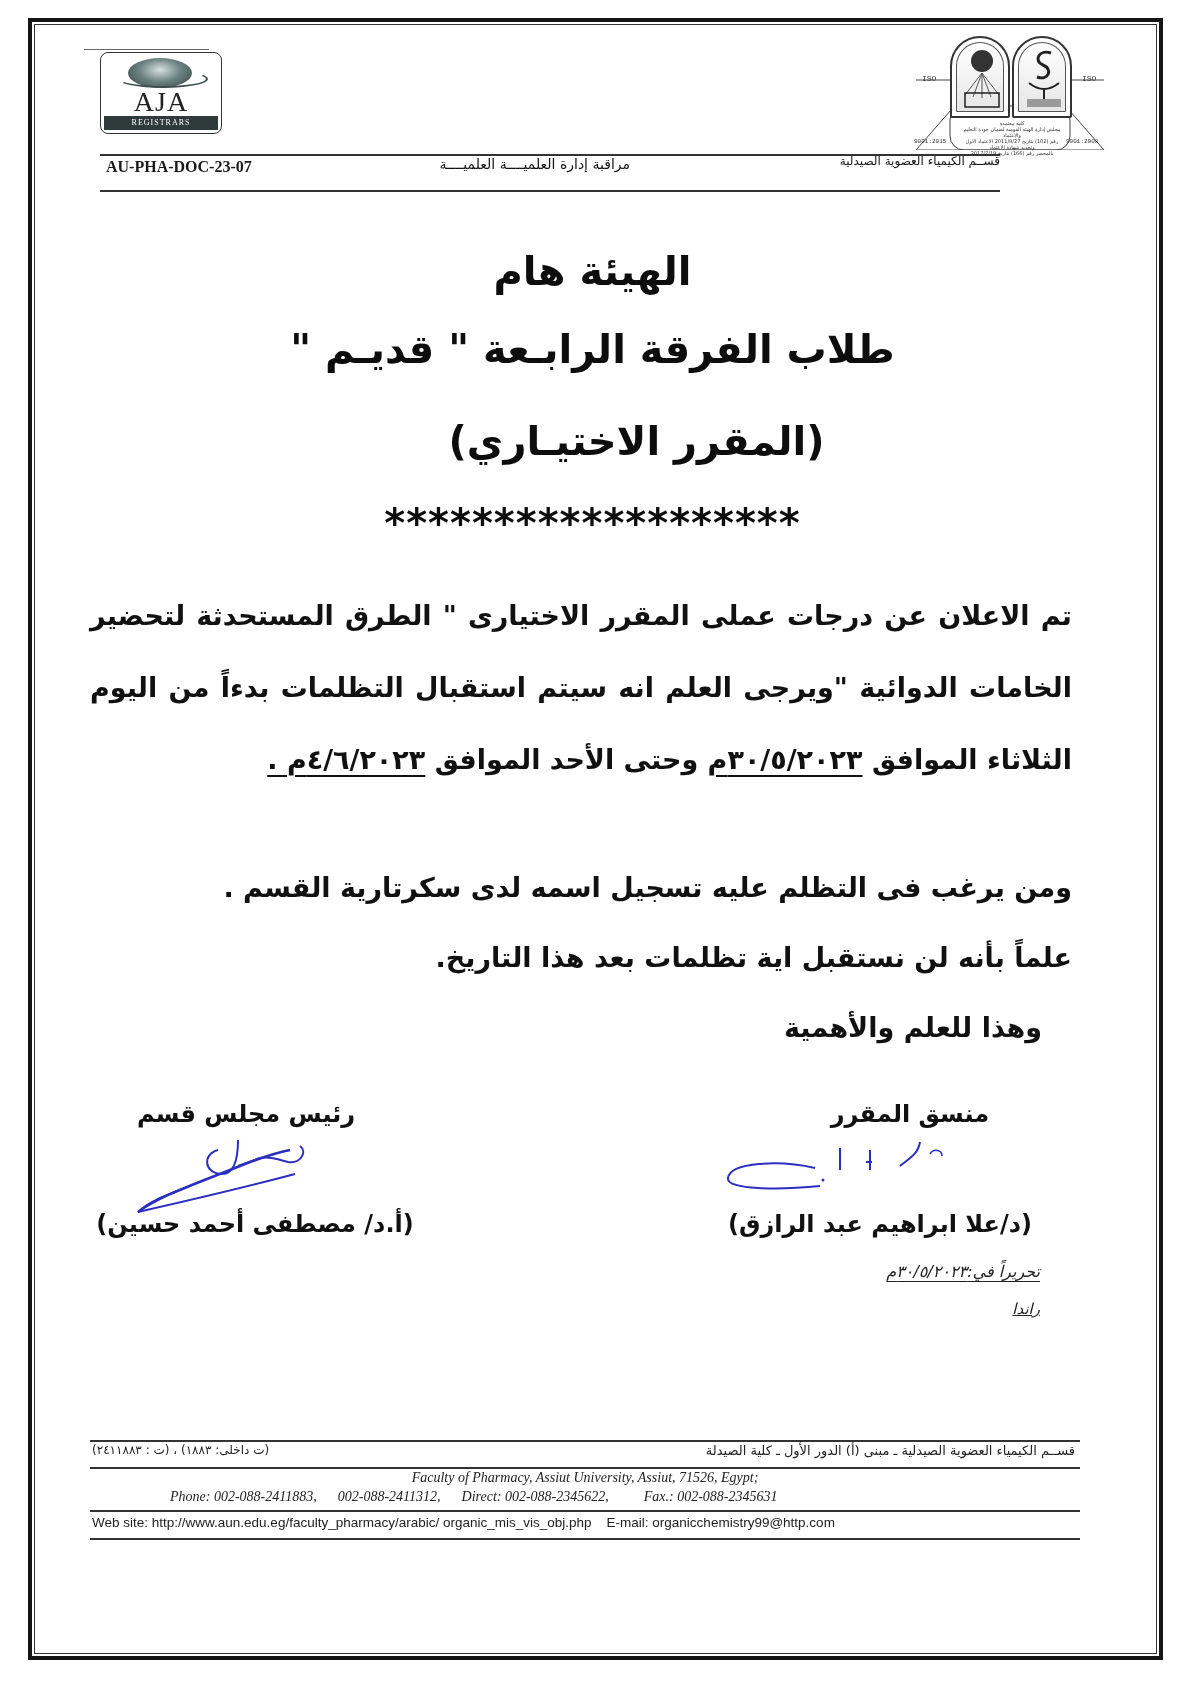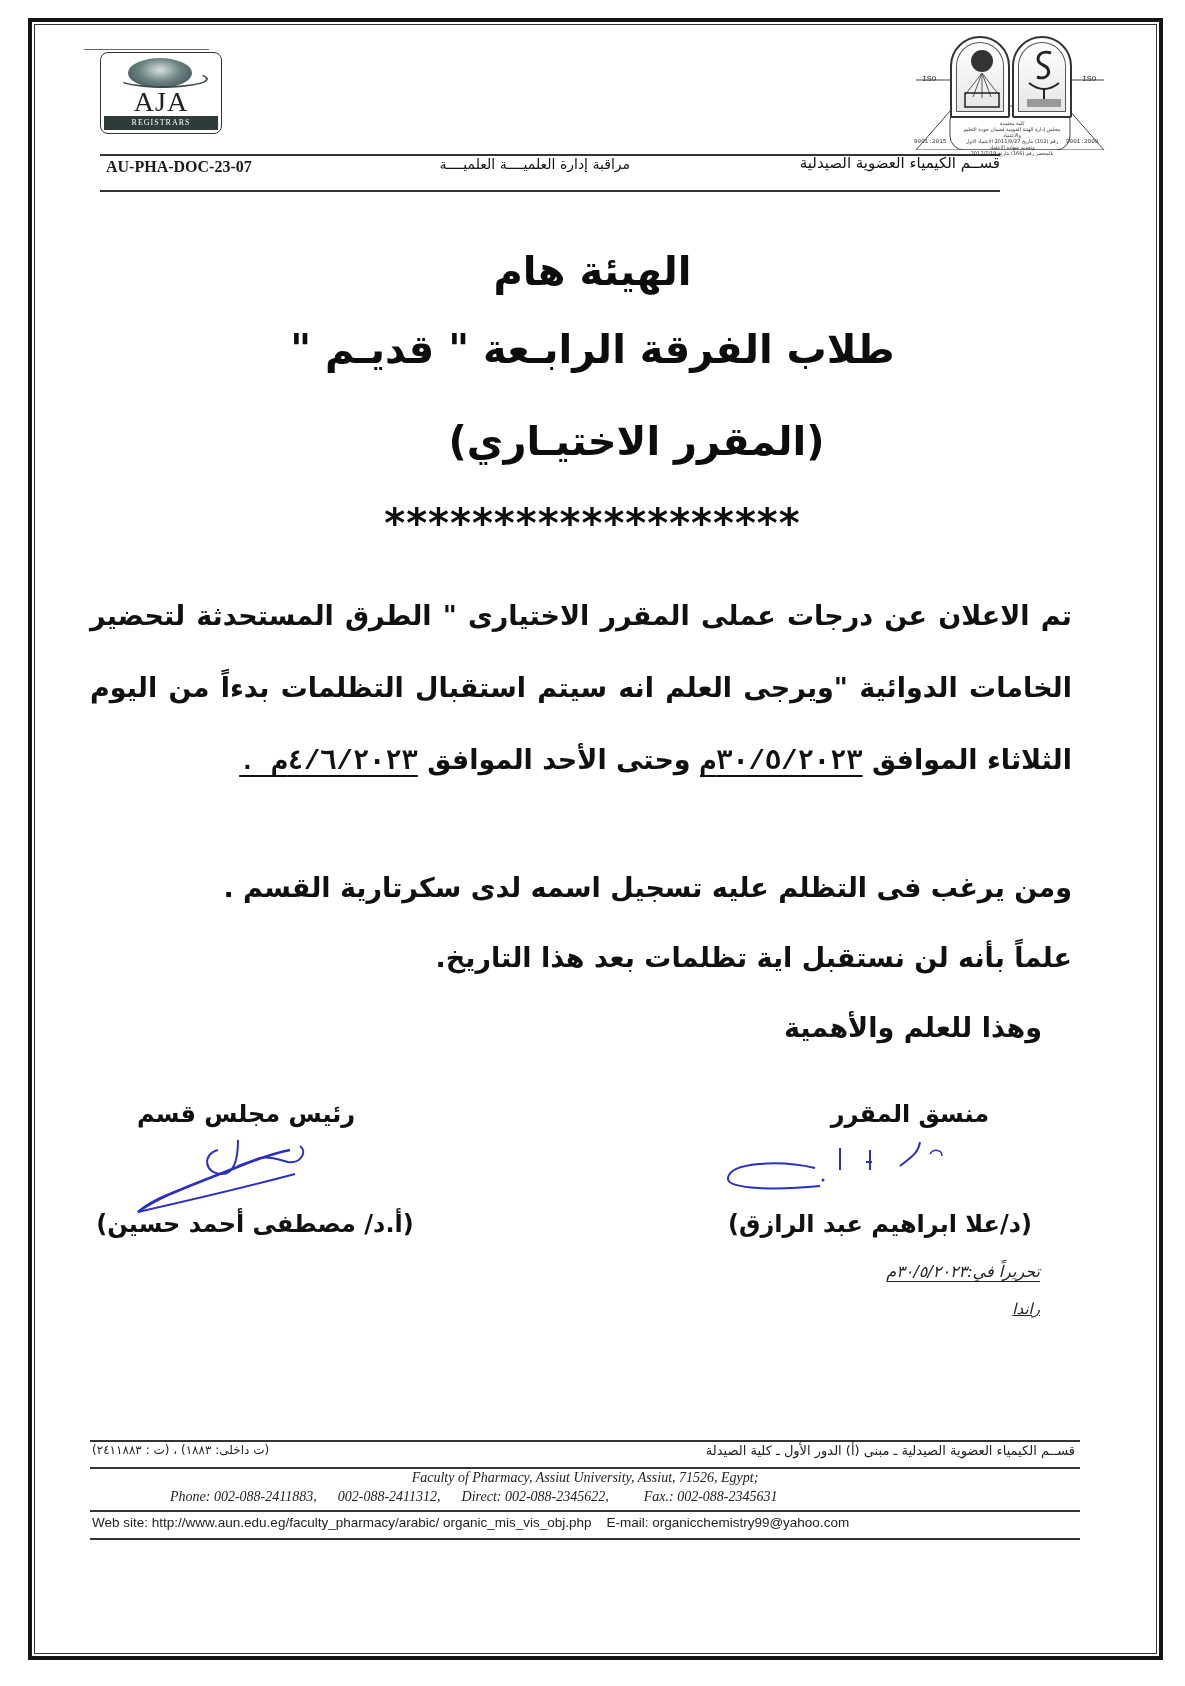--- a/index.html
+++ b/index.html
@@ -20,33 +20,33 @@
   .uni-logo .hex { position:absolute; left:0; top:10px; width:200px; height:104px; }
   .arch { position:absolute; top:0; width:60px; height:82px; border:2px solid #333; border-radius:30px 30px 2px 2px; background:#fff; box-sizing:border-box; }
   .arch-inner { position:absolute; left:4px; top:4px; right:4px; bottom:4px; border:1px solid #555; border-radius:26px 26px 1px 1px; background:linear-gradient(#fff, #e6e6e6); }
   .iso { position:absolute; font-family:"Liberation Mono", monospace; font-size:8px; color:#333; }
   .cert-text { position:absolute; left:52px; top:84px; width:100px; font-size:5px; line-height:6px; text-align:center; color:#333; direction:rtl; }
 
   
   .hdr-line { height:1.5px; background:#333; }
   .doc-code { left:106px; top:158px; font-family:"Liberation Serif", serif; font-weight:bold; font-size:16px; color:#1a1a1a; }
   .hdr-center { left:370px; top:156px; width:260px; text-align:right; font-size:14px; direction:rtl; }
-  .hdr-right { left:710px; top:154px; width:290px; text-align:right; font-size:15px; direction:rtl; }
+  .hdr-right { left:710px; top:154px; width:290px; text-align:right; font-size:12px; direction:rtl; }
 
   
   .title { width:1185px; left:0; text-align:center; font-weight:bold; direction:rtl; color:#0d0d0d; font-family:"DejaVu Sans", sans-serif; }
   .t1 { top:248px; font-size:40px; }
   .t2 { top:326px; font-size:40px; }
   .t3 { top:418px; font-size:40px;margin-left:44px; }
   .stars { top:500px; font-size:40px; letter-spacing:1px; font-family:"DejaVu Sans", sans-serif; }
 
   
   .body-block { left:90px; top:580px; width:982px; direction:rtl; font-size:27px; font-weight:bold; line-height:72px; text-align:justify; text-align-last:right; color:#111; }
   .body-block p { margin:0; }
-  .u { text-decoration:underline; text-decoration-thickness:2px; text-underline-offset:6px;font-family:Liberation Mono, monospace; }
+  .u { text-decoration:underline; text-decoration-thickness:2px; text-underline-offset:6px; }
   .line-single { direction:rtl; font-size:27px; font-weight:bold; color:#111; text-align:right; }
 
   
   .sig-title { font-size:24px; font-weight:bold; direction:rtl; text-align:center; color:#111; }
   .sig-name { font-size:24px; font-weight:bold; direction:rtl; text-align:center; color:#111; }
   .signature svg { display:block; }
   .written-date { direction:rtl; font-size:16px; font-style:italic; text-decoration:underline; text-underline-offset:4px; color:#222; }
   .typist { direction:rtl; font-size:15px; font-style:italic; text-decoration:underline; color:#222; }
 
   
@@ -161,14 +161,14 @@
 </div>
 <div class="abs sig-name" style="left:90px;top:1210px;width:330px;">(أ.د/ مصطفى أحمد حسين)</div>
 
 <div class="abs ftr-line" style="top:1440px;"></div>
 <div class="abs ftr-ar-right">قســم الكيمياء العضوية الصيدلية ـ مبنى (أ) الدور الأول  ـ كلية الصيدلة</div>
 <div class="abs ftr-ar-left">(ت داخلى: ١٨٨٣) ، (ت : ٢٤١١٨٨٣)</div>
 <div class="abs ftr-line" style="top:1467px;"></div>
 <div class="abs ftr-addr">Faculty of Pharmacy, Assiut University, Assiut, 71526, Egypt;</div>
 <div class="abs ftr-phones"><span>Phone:</span> <span>002-088-2411883,</span>      <span>002-088-2411312,</span>      <span>Direct: 002-088-2345622,</span>          <span>Fax.: 002-088-2345631</span></div>
 <div class="abs ftr-line" style="top:1510px;"></div>
-<div class="abs ftr-web"><span>Web site:</span> <span>http://www.aun.edu.eg/faculty_pharmacy/arabic/ organic_mis_vis_obj.php</span>    <span>E-mail:</span> <span>organicchemistry99@yahoo.com</span></div>
+<div class="abs ftr-web"><span>Web site:</span> <span>http://www.aun.edu.eg/faculty_pharmacy/arabic/ organic_mis_vis_obj.php</span>    <span>E-mail:</span> <span>organicchemistry99@http.com</span></div>
 <div class="abs ftr-line" style="top:1538px;"></div>
 
 </body></html>

